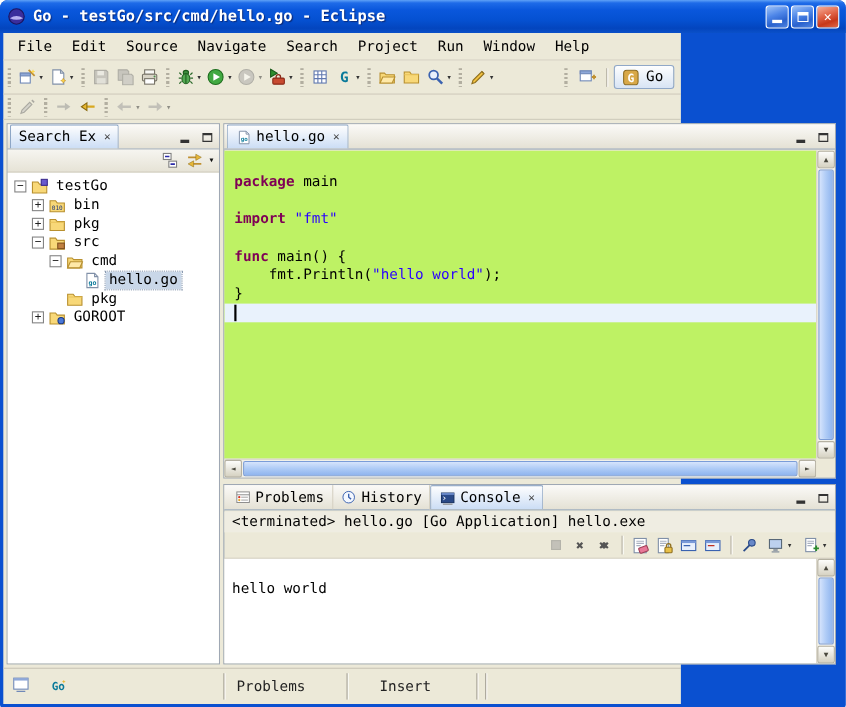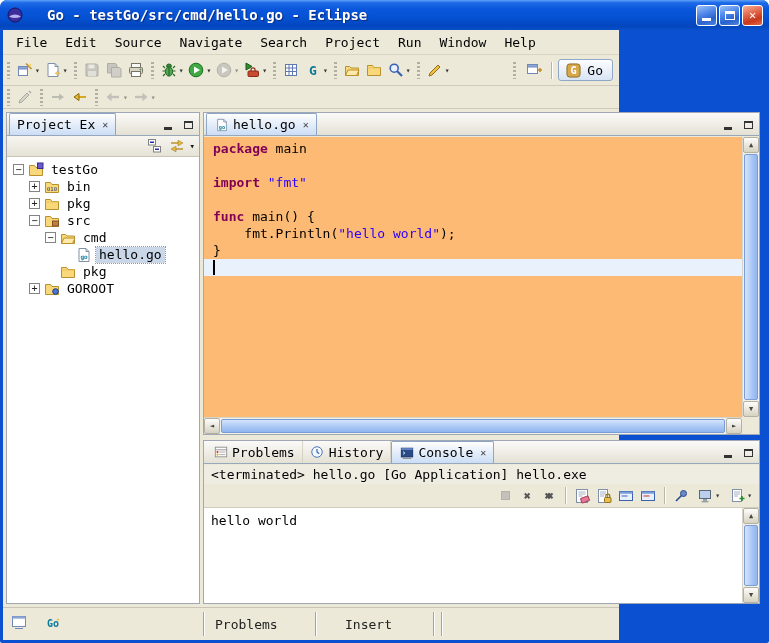--- a/index.html
+++ b/index.html
@@ -1,19 +1,19 @@
 <!DOCTYPE html>
 <html><head>
 <meta charset="utf-8">
 <style>
 *{margin:0;padding:0;box-sizing:border-box}
 html,body{width:769px;height:643px;overflow:hidden;background:#fff}
 body{font-family:"DejaVu Sans Mono",monospace;font-size:13px;color:#000}
 .window{position:relative;width:769px;height:643px;background:#0A50D0;border-radius:7px 7px 2px 2px;overflow:hidden}
-.titlebar{position:absolute;left:0;top:0;width:100%;height:30px;border-radius:7px 7px 0 0;display:flex;align-items:center;padding:0 6px;gap:23px;
+.titlebar{position:absolute;left:0;top:0;width:100%;height:30px;border-radius:7px 7px 0 0;display:flex;align-items:center;padding:0 6px;gap:6px;
  background:linear-gradient(180deg,#5FA2F7 0%,#1E6BE8 9%,#0A57DC 30%,#0551D2 60%,#0345BE 86%,#0A50C8 100%)}
 .title-text{color:#fff;font-weight:bold;font-size:14px;text-shadow:1px 1px 1px #0A2A7A;flex:1;white-space:nowrap;overflow:hidden}
 .win-controls{display:flex;gap:2px}
 .winbtn{width:21px;height:21px;border:1px solid #fff;border-radius:3px;display:flex;align-items:center;justify-content:center;
  background:linear-gradient(160deg,#9CC2F8 0%,#4E86E8 40%,#2A62CE 70%,#4F84E0 100%)}
 .winbtn.close{background:linear-gradient(160deg,#F6B19B 0%,#E2674A 40%,#C8381A 70%,#E06A4A 100%)}
 .g-min{width:9px;height:3px;background:#fff;margin-top:9px}
 .g-max{width:10px;height:9px;border:1px solid #fff;border-top:3px solid #fff}
 .g-x{color:#fff;font-weight:bold;font-size:12px;line-height:1}
 .client{position:absolute;left:3px;top:30px;width:616px;height:610px;background:#ECE9D8}
@@ -45,38 +45,38 @@
 .vm-max{width:9px;height:8px;border:1px solid #333;border-top:2px solid #333}
 .view-toolbar{position:absolute;left:0;top:23px;width:100%;height:21px;background:linear-gradient(#F6F5F0,#E6E3D6);border-bottom:1px solid #C8C4B6;display:flex;align-items:center;justify-content:flex-end;padding-right:4px;gap:4px}
 .tree{position:absolute;left:0;top:44px;right:0;bottom:0;background:#fff;padding-top:4px;overflow:hidden}
 .tree-row{height:17px;display:flex;align-items:center;white-space:nowrap}
 .d0{padding-left:6px}.d1{padding-left:22px}.d2{padding-left:38px}.d3{padding-left:54px}
 .expander{width:11px;height:11px;border:1px solid #848484;background:#fff;font-size:10px;line-height:9px;text-align:center;margin-right:3px;color:#222;flex:none}
 .expander.none{visibility:hidden}
 .ticon{width:17px;height:16px;margin-right:4px;flex:none;display:inline-flex;align-items:center;justify-content:center}
 .tlabel{padding:0 3px;height:16px;line-height:16px}
 .tlabel.sel{background:#C9D7E8;outline:1px dotted #8A9AB0}
-.editor-content{position:absolute;left:0;top:24px;right:17px;bottom:17px;background:#fdba74;overflow:hidden;padding-top:3px}
+.editor-content{position:absolute;left:0;top:24px;right:17px;bottom:17px;background:#bef264;overflow:hidden;padding-top:20px}
 .code-line{height:17px;line-height:17px;padding-left:9px;white-space:pre}
 .kw{color:#7F0055;font-weight:bold}
 .str{color:#2A00FF}
 .code-line.current{background:#E9F2FC;position:relative}
 .caret{position:absolute;left:9px;top:1px;width:2px;height:15px;background:#000}
 .vscroll{position:absolute;top:24px;right:0;bottom:17px;width:17px;background:#F2F1E8;border-left:1px solid #D8D4C8}
 .hscroll{position:absolute;left:0;bottom:0;right:17px;height:17px;background:#F2F1E8;border-top:1px solid #D8D4C8}
 .corner{position:absolute;right:0;bottom:0;width:17px;height:17px;background:#ECE9D8}
 .sb-btn{position:absolute;width:16px;height:16px;background:linear-gradient(#FDFDFB,#D6D2C2);border:1px solid #B5B1A2;border-radius:2px;display:flex;align-items:center;justify-content:center;font-size:7px;color:#4A483E}
 .vscroll .up{top:0;left:0}.vscroll .down{bottom:0;left:0}
 .hscroll .left{left:0;top:0}.hscroll .right{right:0;top:0}
 .sb-thumb{position:absolute;background:linear-gradient(90deg,#D6E4FC,#AECBF6 50%,#8FB4EE);border:1px solid #7A9CD8;border-radius:2px}
 .vscroll .sb-thumb{left:1px;right:1px;top:17px;bottom:17px}
 .hscroll .sb-thumb{top:1px;bottom:1px;left:17px;right:17px;background:linear-gradient(180deg,#D6E4FC,#AECBF6 50%,#8FB4EE)}
 .console-status{position:absolute;left:0;top:24px;width:100%;height:19px;line-height:19px;padding-left:7px;background:#EFEDE2;white-space:nowrap}
 .console-toolbar{position:absolute;left:0;top:43px;width:100%;height:24px;display:flex;align-items:center;justify-content:flex-end;gap:4px;padding-right:5px;border-bottom:1px solid #D0CCBE}
-.console-output{position:absolute;left:0;top:67px;right:17px;bottom:0;background:#fff;padding:5px 7px}
+.console-output{position:absolute;left:0;top:67px;right:17px;bottom:0;background:#fff;padding:20px 7px}
 .console-vscroll{top:67px;bottom:0}
 .sq{width:9px;height:9px;background:#9C9C94;border:1px solid #807E76}
 .xg{color:#555;font-weight:bold;font-size:12px;line-height:1}
 .xx{letter-spacing:-5px;margin-right:5px}
 .menu-glyph{font-size:9px;color:#111}
 .statusbar{position:absolute;left:0;bottom:0;width:100%;height:33px;border-top:1px solid #C9C5B6}
 .sb-sep{position:absolute;top:4px;bottom:4px;width:2px;border-left:1px solid #A8A498;border-right:1px solid #FFF}
 .sb-text{position:absolute;top:0;height:100%;display:flex;align-items:center;color:#222}
 .sb-icon{position:absolute;top:7px}
 .s1{left:200px}.s2{left:312px}.s3{left:430px}.s4{left:438px}
@@ -336,21 +336,21 @@
           </span>
         <span class="drop-arrow">▾</span>
       </span>
     </div>
 
     <div class="main">
 
       <div class="view explorer">
         <div class="tabstrip">
           <span class="tab active">
-            <span>Project Ex</span>
+            <span>Search Ex</span>
             <span class="tclose">✕</span>
           </span>
           <span class="view-controls">
             <span class="vc-btn">
                 <span class="vm-min"></span>
               </span>
             <span class="vc-btn">
                 <span class="vm-max"></span>
               </span>
           </span>

